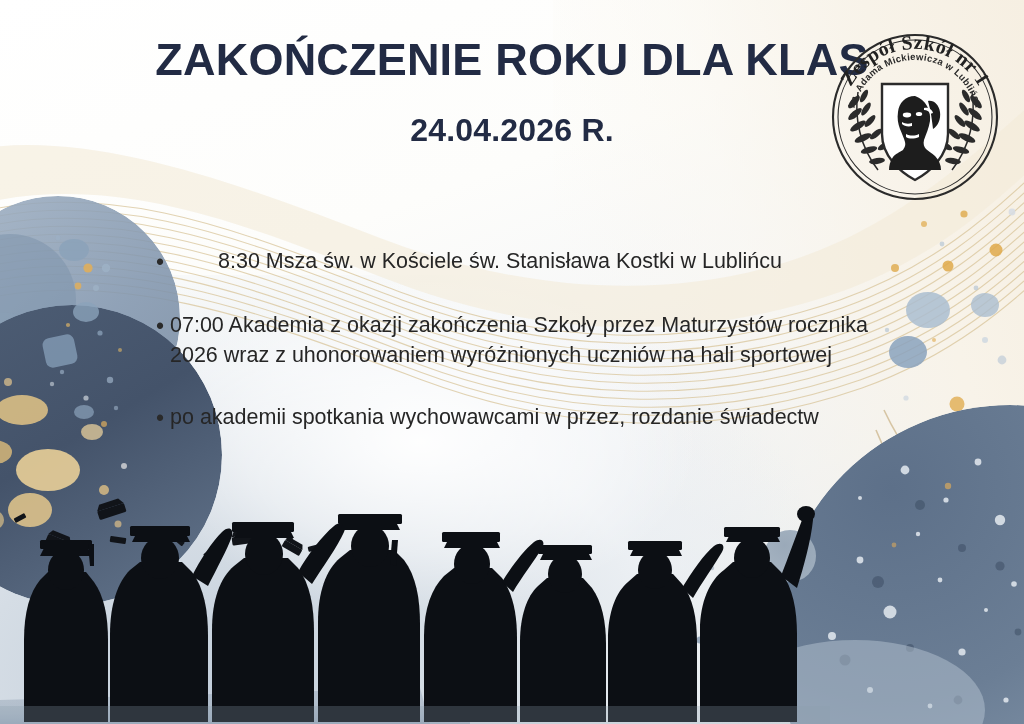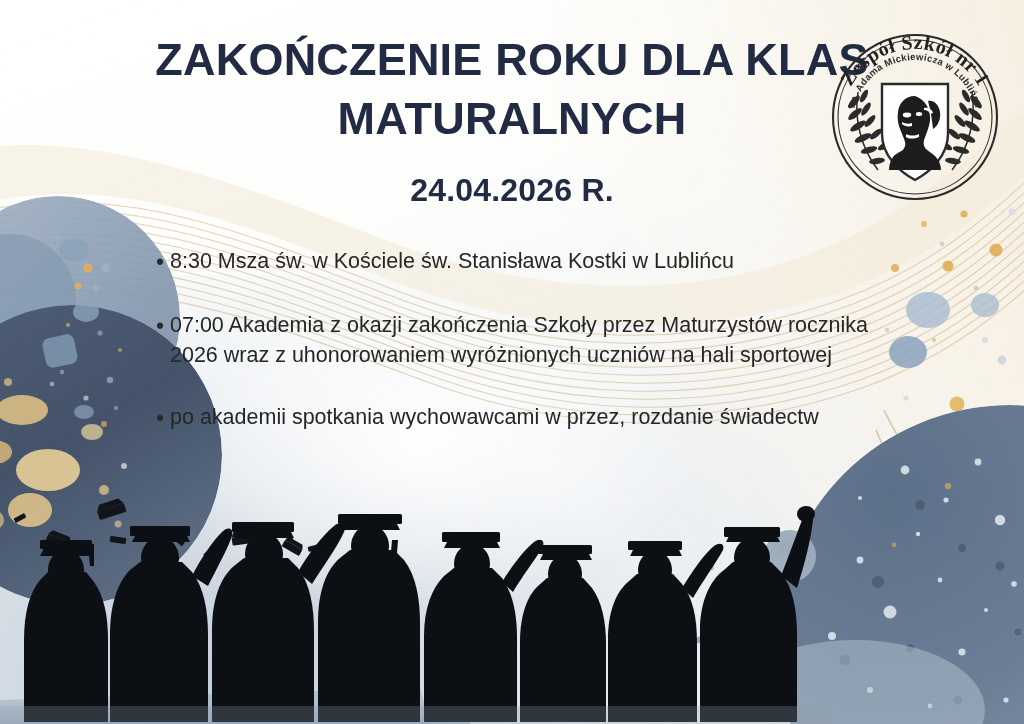--- a/index.html
+++ b/index.html
@@ -90,21 +90,21 @@
   }
   .agenda-text{
     flex:1 1 auto;
     color:#262626;
     font-size:21.5px;
     line-height:1.42;
     text-align:justify;
     text-justify:inter-word;
     hyphens:none;
   }
-  .agenda-text.single{text-align:left;}
+  .agenda-text.single{text-align:left;margin-left:48px;}
 </style>
 </head>
 <body>
 
 <div class="poster">
 
   <div class="bg-base"></div>
   <div class="bg-cream-right"></div>
   <div class="bg-haze"></div>
   <div class="bg-glow"></div>
@@ -427,21 +427,20 @@
           <ellipse cx="806" cy="514" rx="9" ry="8"></ellipse>
         </g>
       </g>
 
       <rect x="0" y="706" width="830" height="18" fill="#8d9dae" opacity=".28"></rect>
     </g>
   </svg>
 
   <div class="title-block">
     <div class="title-line l1">ZAKOŃCZENIE ROKU DLA KLAS</div>
-    <div class="title-line l2">MATURALNYCH</div>
     <div class="title-line l3">24.04.2026 R.</div>
   </div>
 
   <svg class="crest" viewBox="0 0 190 180" xmlns="http://www.w3.org/2000/svg">
     <defs>
       <path id="arcOuter" d="M22,100 A73,73 0 0 1 168,100" fill="none"></path>
       <path id="arcInner" d="M33,100 A62,62 0 0 1 157,100" fill="none"></path>
     </defs>
 
     <circle cx="95" cy="95" r="82" fill="none" stroke="#2b2b2b" stroke-width="2.1"></circle>

